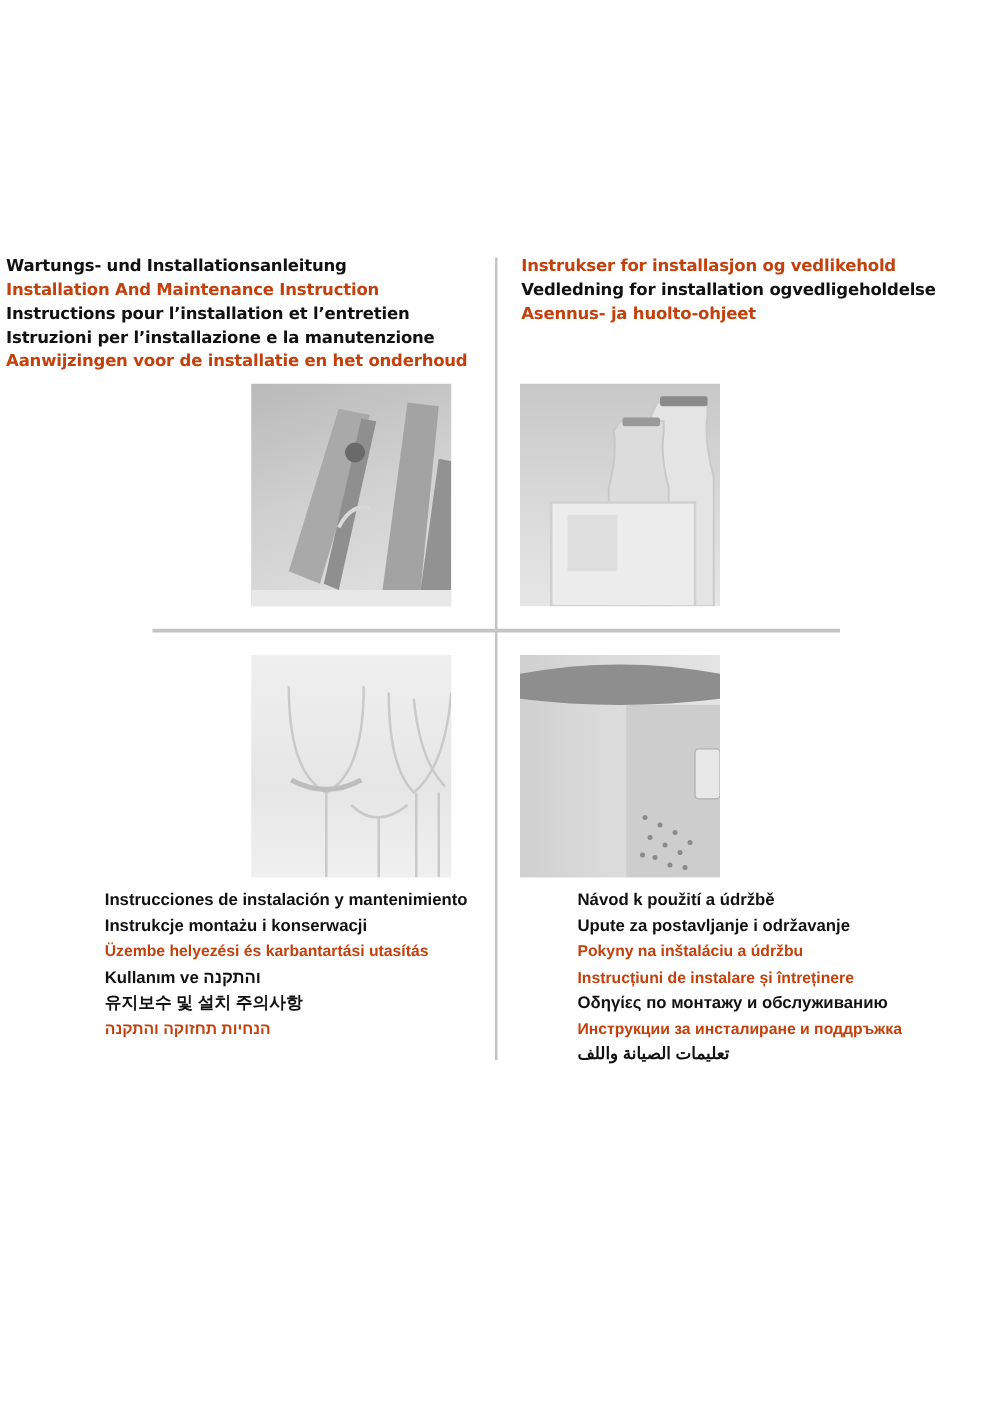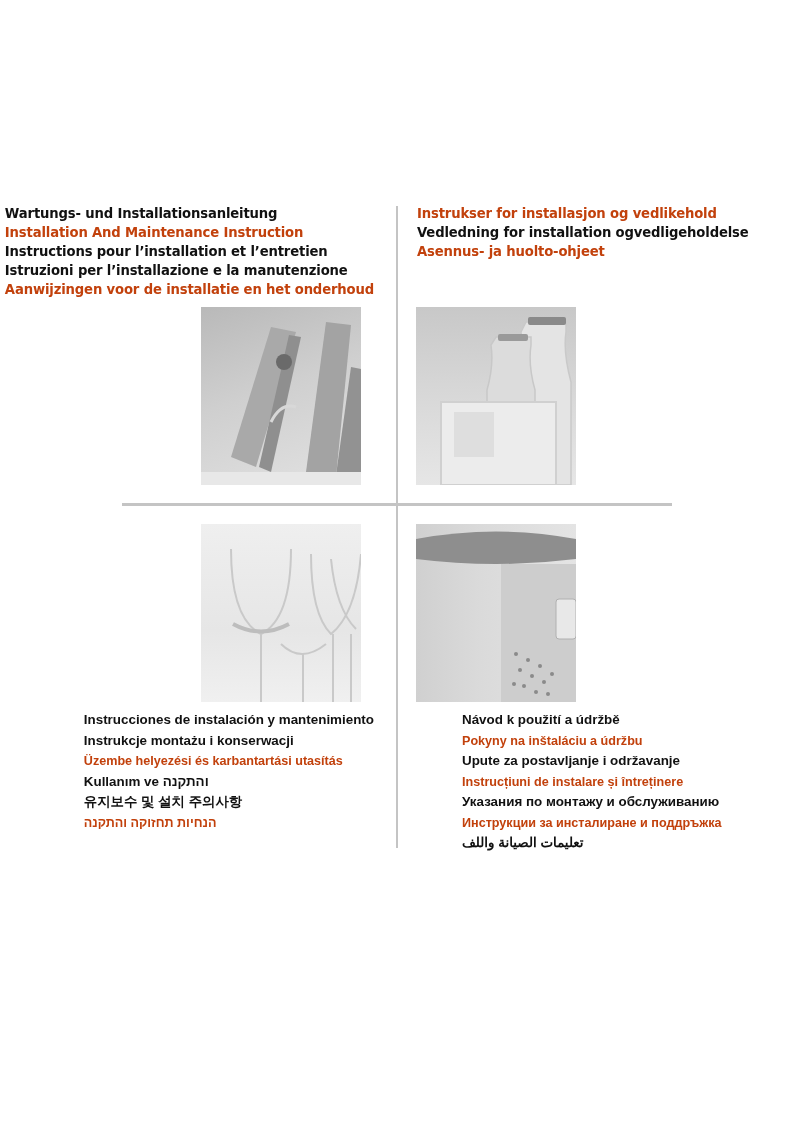--- a/index.html
+++ b/index.html
@@ -108,21 +108,21 @@
     <div class="line b">Instrucciones de instalación y mantenimiento</div>
     <div class="line b">Instrukcje montażu i konserwacji</div>
     <div class="line n">Üzembe helyezési és karbantartási utasítás</div>
     <div class="line b">Kullanım ve והתקנה</div>
     <div class="line b">유지보수 및 설치 주의사항</div>
     <div class="line n">הנחיות תחזוקה והתקנה</div>
   </div>
 
   <div class="block right bottom">
     <div class="line b">Návod k použití a údržbě</div>
+    <div class="line b">Upute za postavljanje i održavanje</div>
     <div class="line n">Pokyny na inštaláciu a údržbu</div>
-    <div class="line b">Upute za postavljanje i održavanje</div>
     <div class="line n">Instrucțiuni de instalare și întreținere</div>
-    <div class="line b">Указания по монтажу и обслуживанию</div>
+    <div class="line b">Οδηγίες по монтажу и обслуживанию</div>
     <div class="line n">Инструкции за инсталиране и поддръжка</div>
     <div class="line b">تعليمات الصيانة واللف</div>
   </div>
 
 </div>
 
 </body></html>

